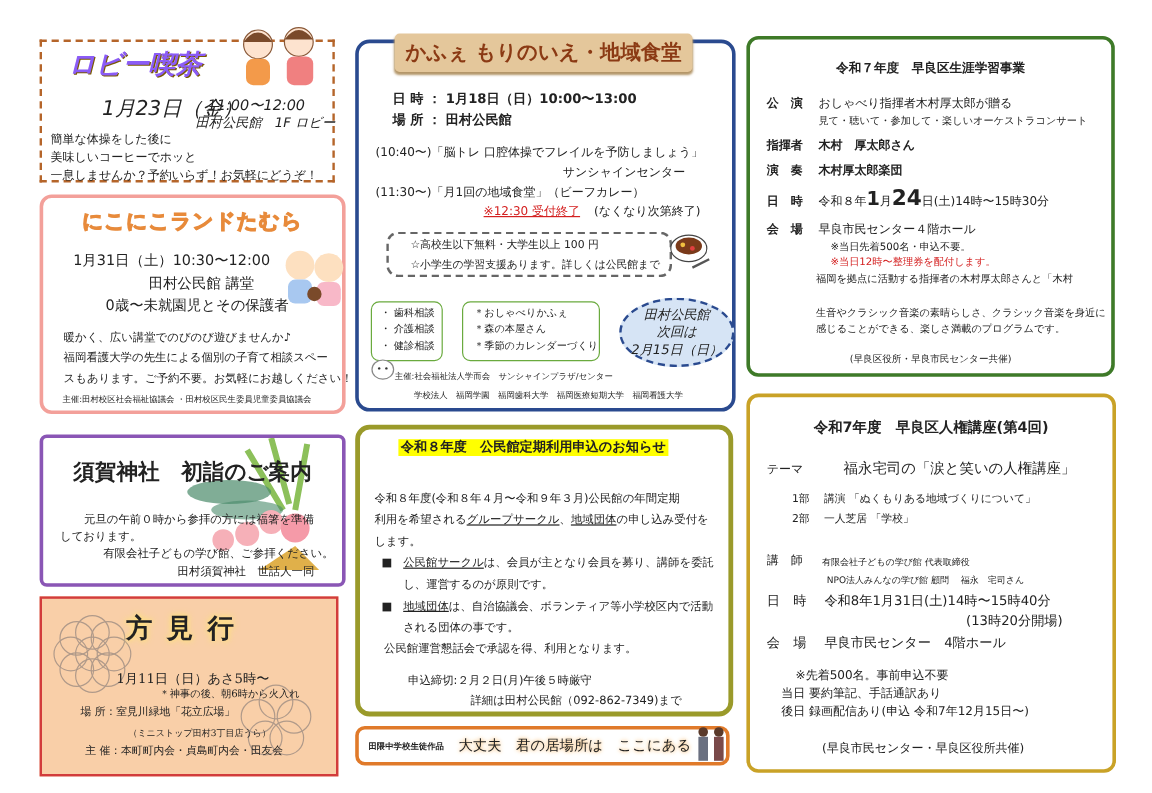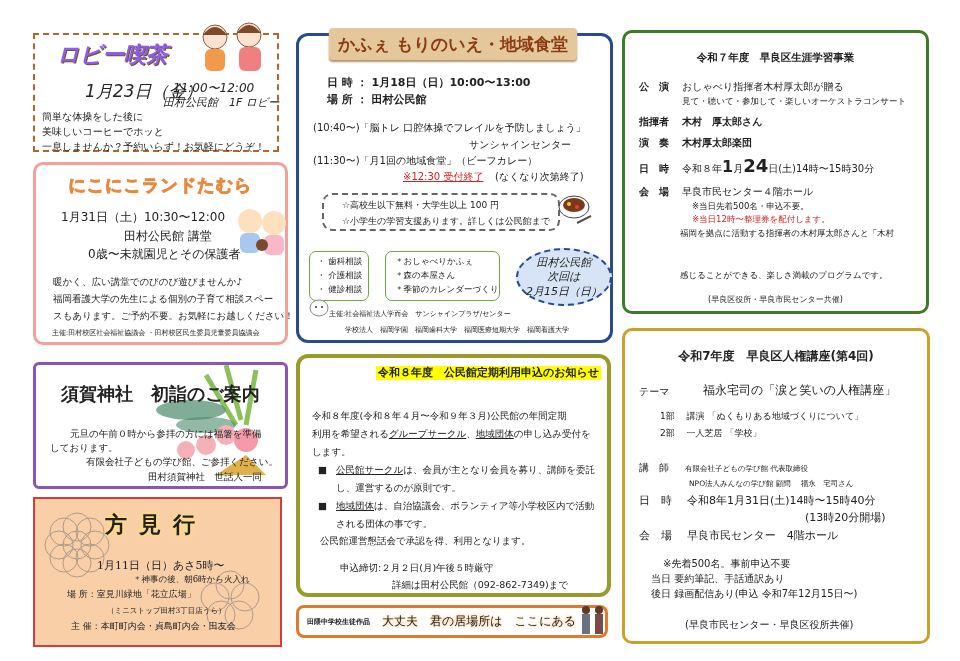--- a/index.html
+++ b/index.html
@@ -43,21 +43,21 @@
   #cafe .l { font-size: 10px; }
   #cafe .b { font-size: 11px; font-weight: bold; }
   #cafe .red { color: #d42020; text-decoration: underline; }
   .dashbox { position: absolute; border: 2px dashed #666; border-radius: 10px; }
   .grnbox { position: absolute; border: 1.5px solid #6aaa3e; border-radius: 7px; }
   .oval { position: absolute; border: 2px dashed #2a4a8f; background: #d6e4f5; border-radius: 50%; }
   .oval span { display: block; text-align: center; font-size: 11px; font-style: italic; line-height: 1.3; }
 
   
   #notice { left: 296px; top: 354px; width: 315px; height: 243px; border: 4px solid #9a9a2a; border-radius: 12px; }
-  #notice .title { left: 32px; top: 8px; font-size: 11px; font-weight: bold; background: #ffff00; padding: 0 2px; margin-left: 44px; }
+  #notice .title { left: 32px; top: 8px; font-size: 11px; font-weight: bold; background: #ffff00; padding: 0 2px; }
   #notice .t { font-size: 9.5px; }
   #notice u { text-decoration: underline; }
 
   
   #student { left: 296px; top: 605px; width: 312px; height: 33px; border: 3px solid #e07a2a; border-radius: 8px; }
   #student .small { left: 8px; top: 10px; font-size: 7px; font-weight: bold; }
   #student .big { left: 83px; top: 6px; font-size: 12px; font-family: "DejaVu Serif", serif; text-shadow: 0 0 3px #f7c88a, 0 0 4px #f7c88a; }
 
   
   #orch { left: 622px; top: 30px; width: 307px; height: 284px; border: 3px solid #3e7a28; border-radius: 10px; }
@@ -261,20 +261,21 @@
   <div class="txt lbl" style="left:14px;top:130px">日　時</div>
   <div class="txt t" style="left:57px;top:122px;line-height:22px">
     <span>令和８年</span><span class="big1">1</span><span>月</span><span class="big2">24</span><span>日(土)14時〜15時30分</span>
   </div>
 
   <div class="txt lbl" style="left:14px;top:153px">会　場</div>
   <div class="txt t" style="left:57px;top:153px">早良市民センター４階ホール</div>
   <div class="txt small" style="left:67px;top:168px">※当日先着500名・申込不要。</div>
   <div class="txt small red" style="left:67px;top:181px">※当日12時〜整理券を配付します。</div>
   <div class="txt small" style="left:55px;top:195px">福岡を拠点に活動する指揮者の木村厚太郎さんと「木村</div>
+  <div class="txt small" style="left:55px;top:223px">生音やクラシック音楽の素晴らしさ、クラシック音楽を身近に</div>
   <div class="txt small" style="left:55px;top:237px">感じることができる、楽しさ満載のプログラムです。</div>
   <div class="txt" style="left:0;width:100%;text-align:center;top:262px;font-size:8px">(早良区役所・早良市民センター共催)</div>
 </div>
 
 <div class="panel" id="hr">
   <div class="txt title">令和7年度　早良区人権講座(第4回)</div>
   <div class="txt t" style="left:14px;top:55px;font-size:10px">テーマ</div>
   <div class="txt t" style="left:78px;top:52px;font-size:12px">福永宅司の「涙と笑いの人権講座」</div>
   <div class="txt s" style="left:35px;top:80px">1部　 講演 「ぬくもりある地域づくりについて」</div>
   <div class="txt s" style="left:35px;top:97px">2部　 一人芝居 「学校」</div>

